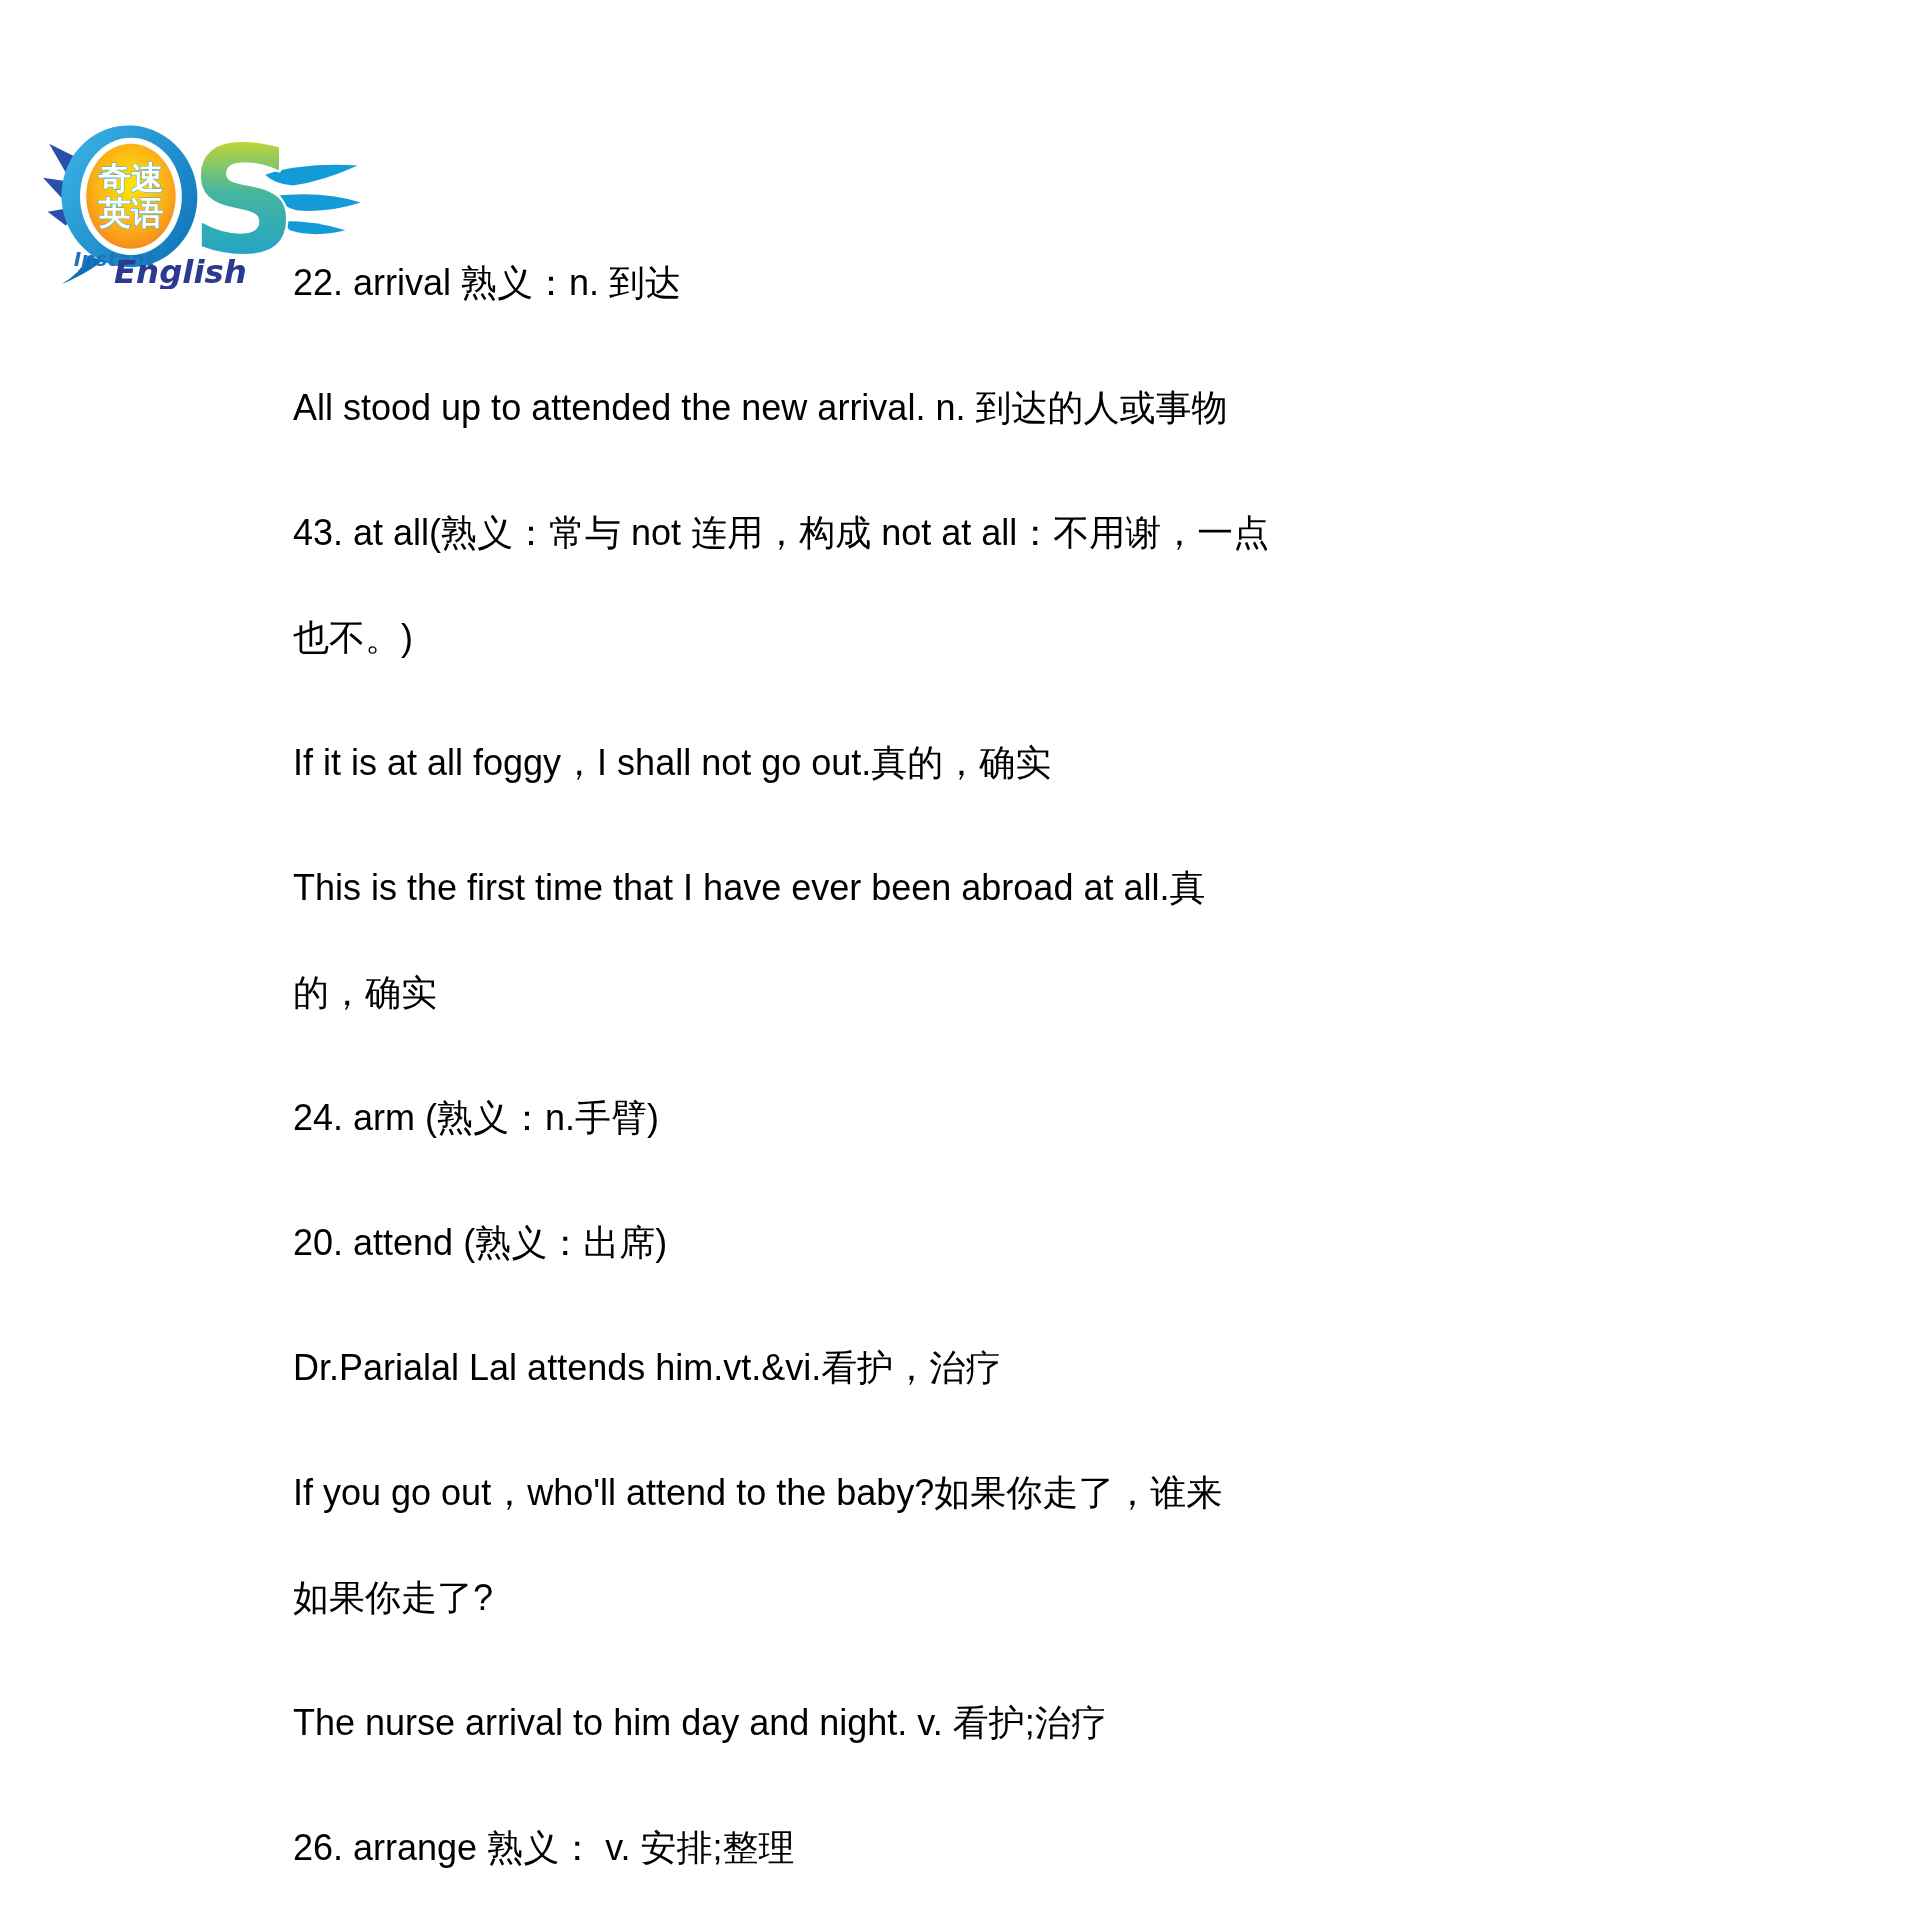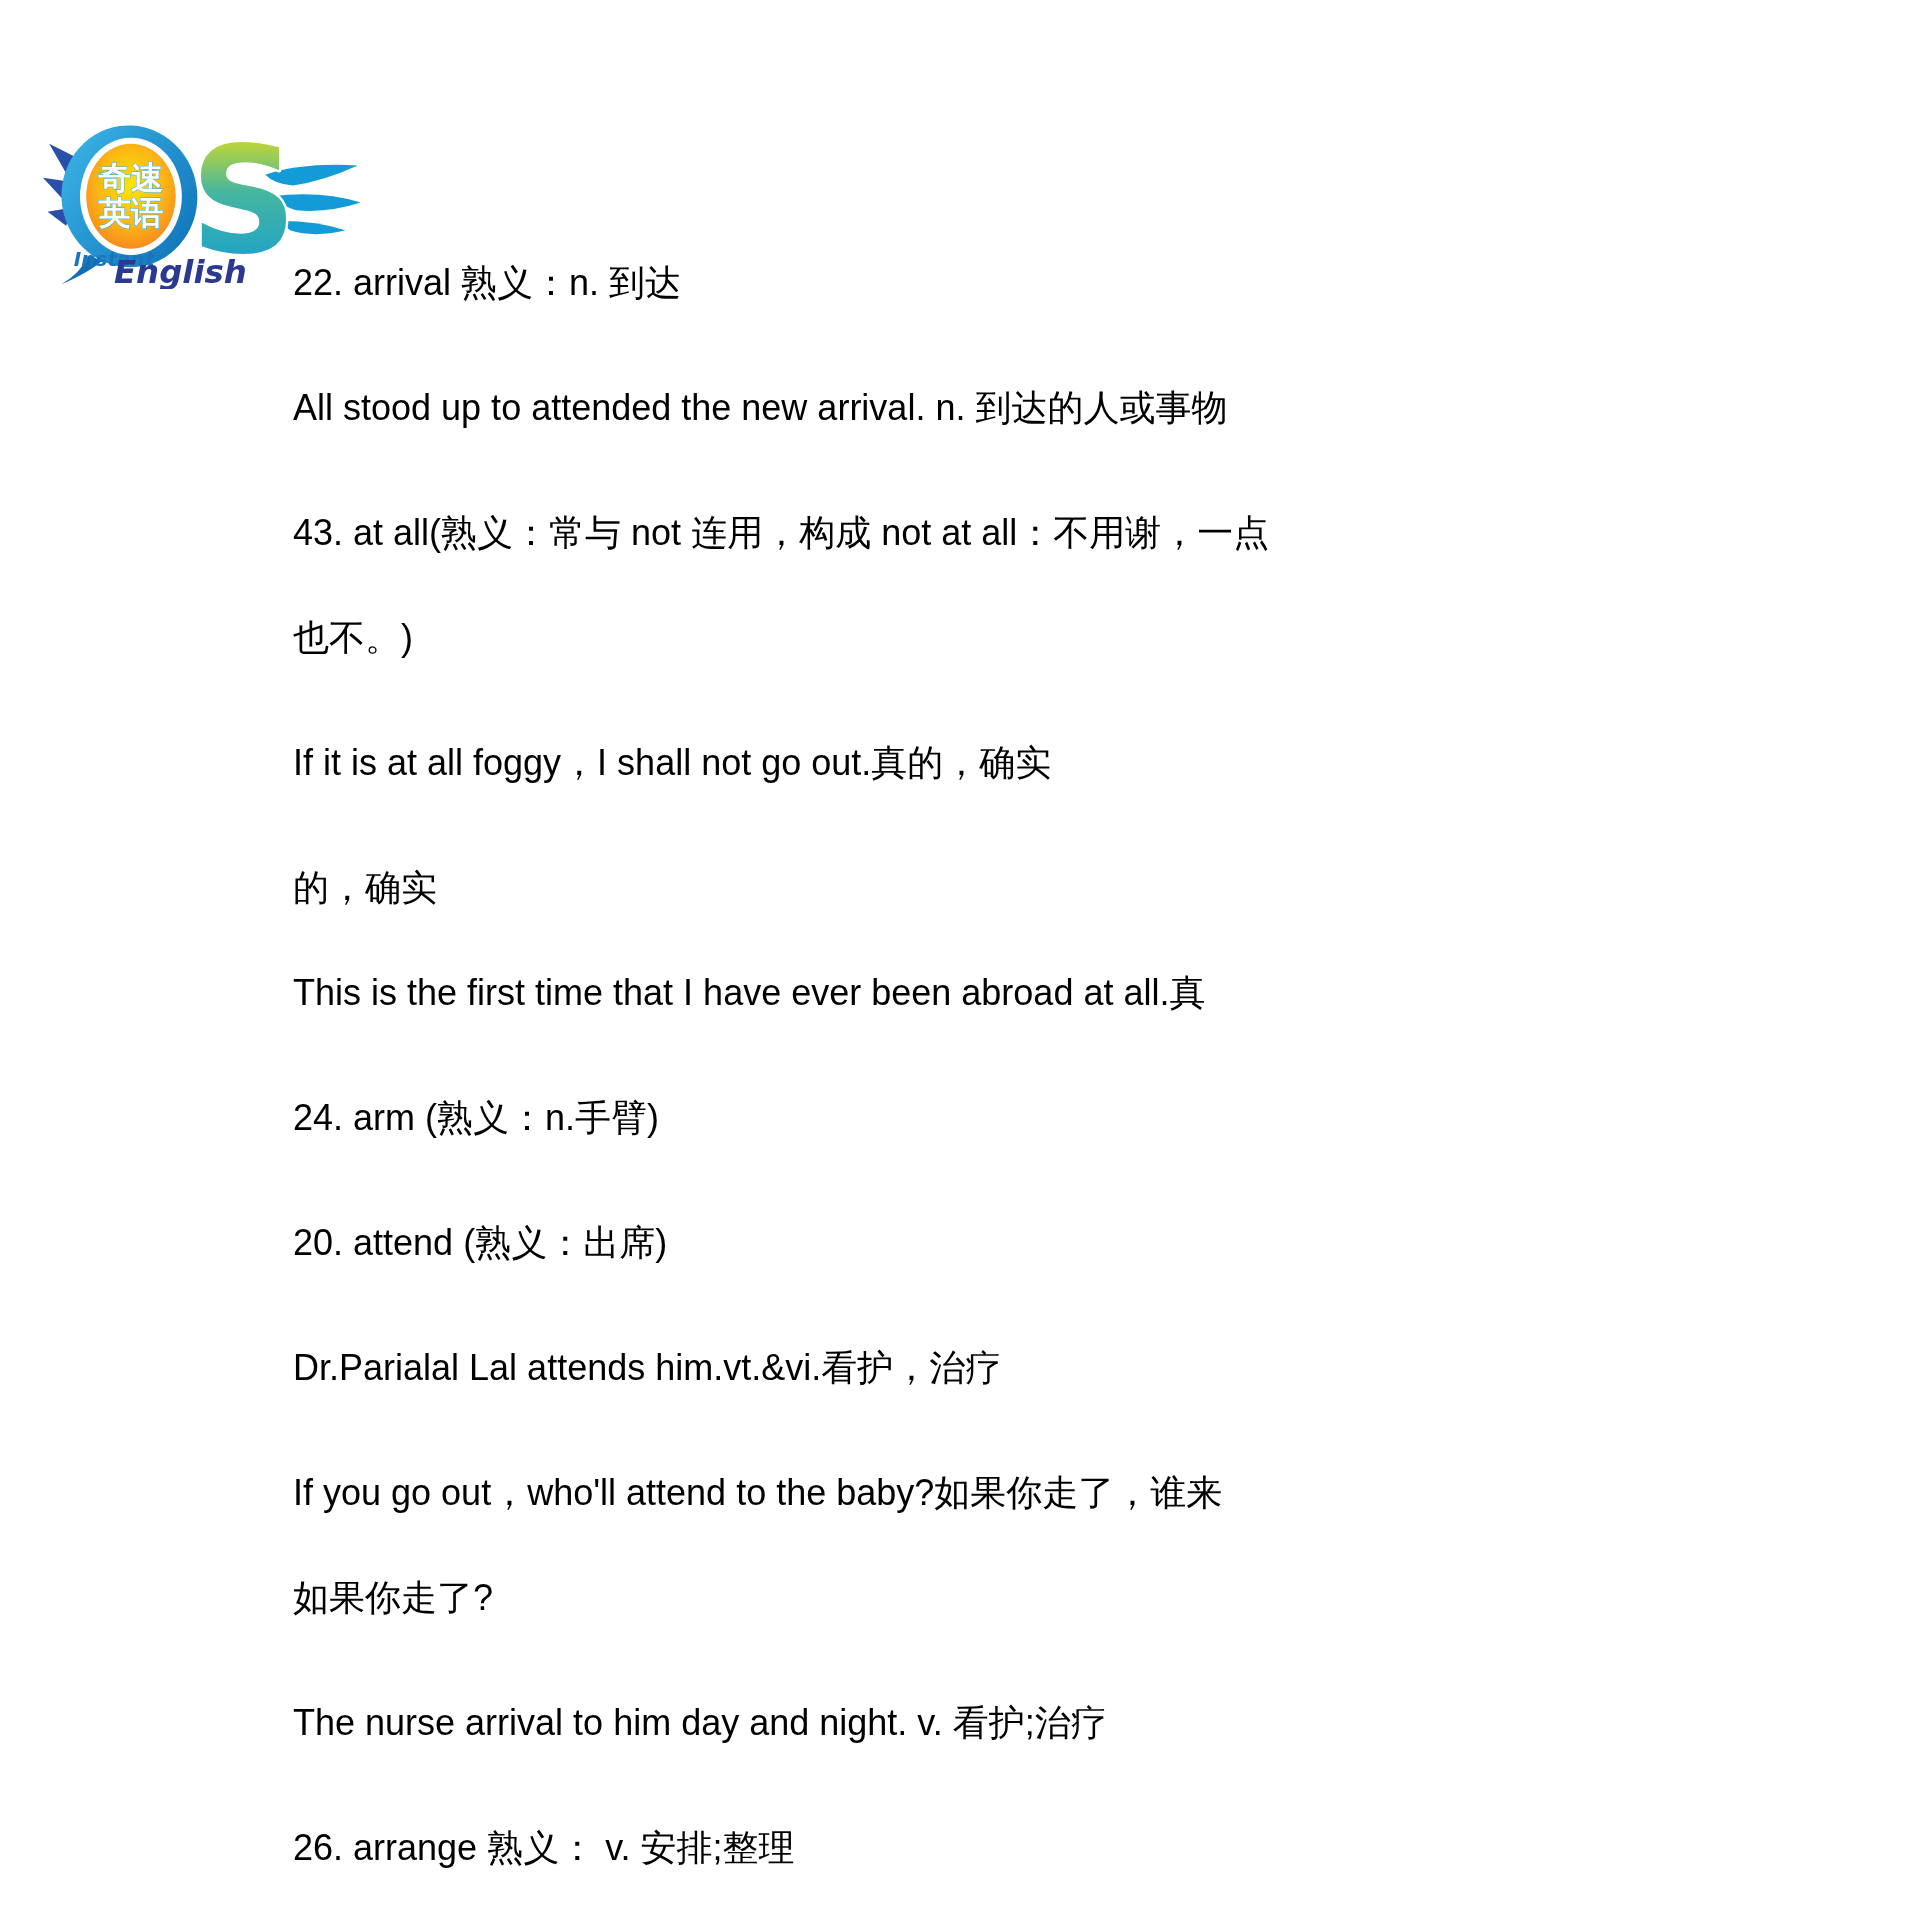--- a/index.html
+++ b/index.html
@@ -89,22 +89,22 @@
       <div class="line">All stood up to attended the new arrival. n. 到达的人或事物</div>
     </div>
     <div class="para">
       <div class="line">43. at all(熟义：常与 not 连用，构成 not at all：不用谢，一点</div>
       <div class="line">也不。)</div>
     </div>
     <div class="para">
       <div class="line">If it is at all foggy，I shall not go out.真的，确实</div>
     </div>
     <div class="para">
+      <div class="line">This is the first time that I have ever been abroad at all.真</div>
       <div class="line">的，确实</div>
-      <div class="line">This is the first time that I have ever been abroad at all.真</div>
     </div>
     <div class="para">
       <div class="line">24. arm (熟义：n.手臂)</div>
     </div>
     <div class="para">
       <div class="line">20. attend (熟义：出席)</div>
     </div>
     <div class="para">
       <div class="line">Dr.Parialal Lal attends him.vt.&amp;vi.看护，治疗</div>
     </div>

